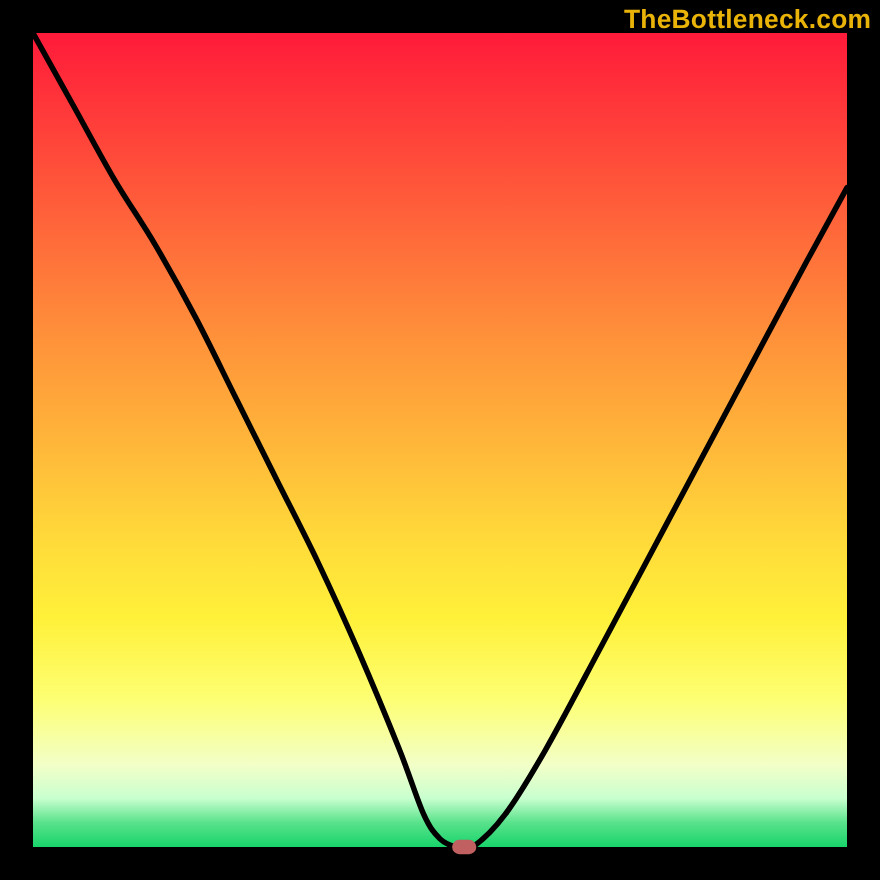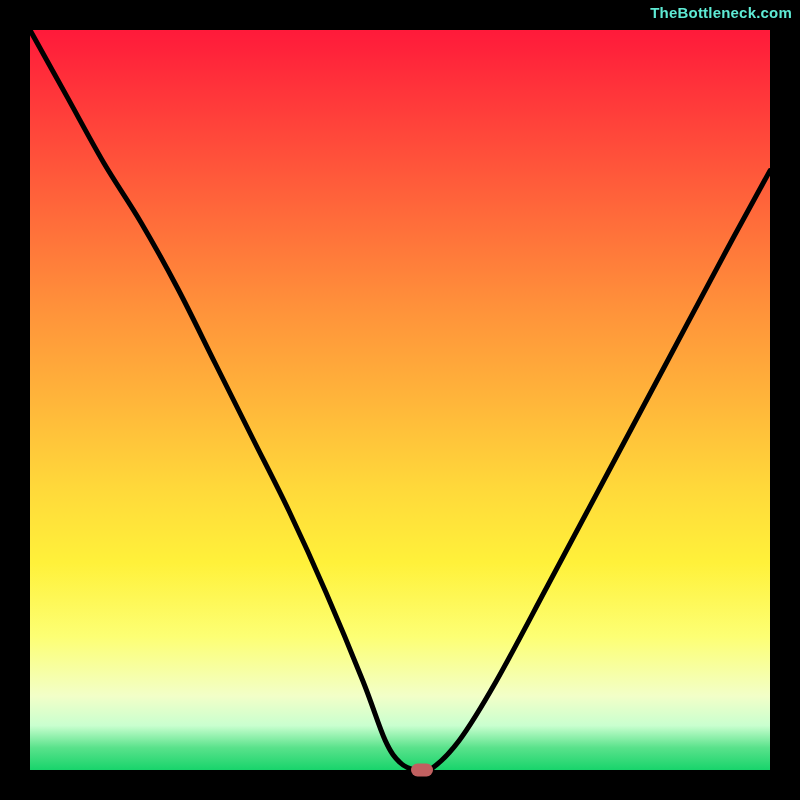--- a/index.html
+++ b/index.html
@@ -37,23 +37,23 @@
       #c9ffcf 94%,
       #59e28b 97%,
       #18d46b 100%
     );
   }
   .watermark {
     position: absolute;
     top: 4px;
     right: 8px;
     font-family: Arial, Helvetica, sans-serif;
-    font-size: 15px;
+    font-size: 24px;
     font-weight: 600;
-    color: #5eead4;
+    color: #eab308;
     letter-spacing: 0.2px;
   }
   svg.curve {
     position: absolute;
     left: 0;
     top: 0;
     width: 740px;
     height: 740px;
   }
   .marker {

